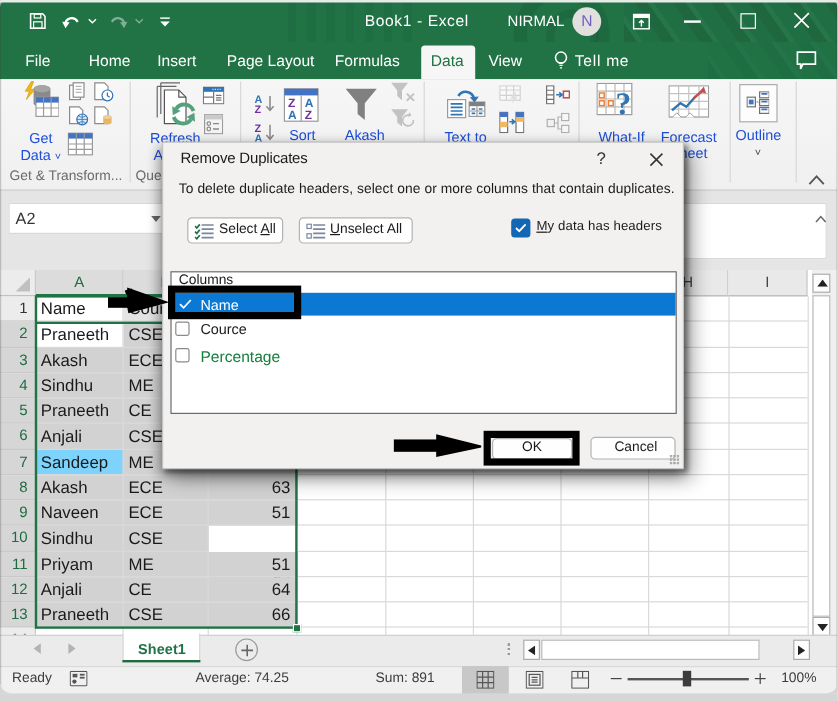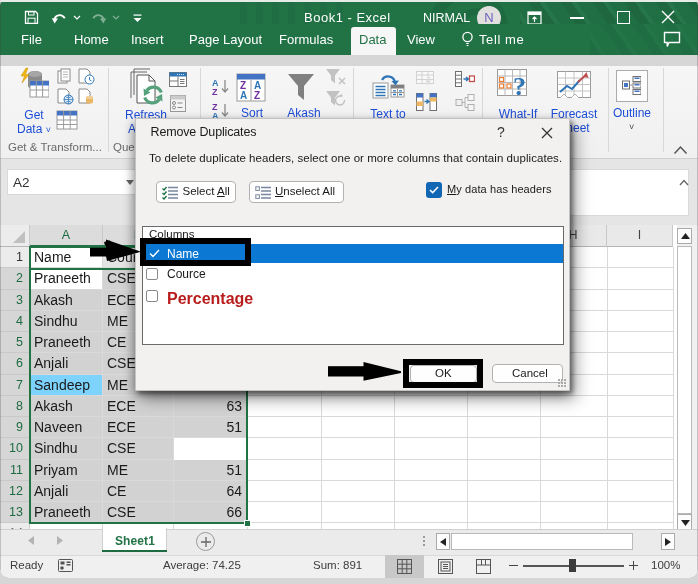--- a/index.html
+++ b/index.html
@@ -1,21 +1,21 @@
 <!DOCTYPE html>
 <html><head>
 <meta charset="utf-8">
 <style>
 html,body{margin:0;padding:0;}
 body{width:698px;height:584px;background:#d6d6d6;font-family:"Liberation Sans",sans-serif;-webkit-font-smoothing:antialiased;}
 #w{position:relative;width:698px;height:584px;overflow:hidden;background:#d6d6d6;}
 .abs{position:absolute;}
 
 #titlebar{left:0;top:0;width:698px;height:35px;background:#217346;border-radius:6px 6px 0 0;overflow:hidden;}
-#menurow{left:0;top:24px;width:698px;height:30.5px;background:#217346;overflow:hidden;}
+#menurow{left:0;top:35px;width:698px;height:30.5px;background:#217346;overflow:hidden;}
 .pat-stripe{background:repeating-linear-gradient(55deg, rgba(0,0,0,0.10) 0 9px, rgba(255,255,255,0.02) 9px 13px, rgba(0,0,0,0.04) 13px 26px);}
 .ring{border-radius:50%;border:11px solid rgba(0,0,0,0.08);}
 .tbtxt{color:#fff;font-size:13px;}
 .mtab{color:#fff;font-size:13px;top:8px;height:16px;line-height:16px;}
 
 #ribbon{left:0;top:65.5px;width:698px;height:92.5px;background:linear-gradient(#f6f6f6,#f0f0f0);}
 .gsep{width:1px;background:#d8d8d8;top:68px;height:84px;}
 .rlbl{font-size:12px;color:#1d4ed8;text-align:center;}
 .glbl{font-size:11.5px;color:#6a6a6a;}
 
@@ -510,21 +510,21 @@
   <div class="abs" style="left:13px;top:109px;font-size:11.5px;color:#1a1a1a;">Columns</div>
 
   <div class="abs" style="left:7px;top:125px;width:420px;height:18.5px;background:#0b78d3;"></div>
   <svg class="abs" style="left:13px;top:130px;" width="11" height="9" viewBox="0 0 11 9">
         <path d="M1 4.5 L4 7.5 L10 1" stroke="#fff" stroke-width="1.4" fill="none"></path>
       </svg>
   <div class="abs" style="left:31px;top:128px;font-size:12px;color:#fff;">Name</div>
   <div class="abs lchk" style="left:10px;top:148.5px;"></div>
   <div class="abs" style="left:31px;top:148px;font-size:12px;color:#1a1a1a;">Cource</div>
   <div class="abs lchk" style="left:10px;top:171px;"></div>
-  <div class="abs" style="left:31px;top:170.5px;font-size:16px;color:#b91c1c;font-weight:bold;">Percentage</div>
+  <div class="abs" style="left:31px;top:170.5px;font-size:13px;color:#15803d;">Percentage</div>
 
   <div class="abs dbtn" style="left:274px;top:246px;width:67px;height:18px;"></div>
   <div class="abs" style="left:299px;top:248px;font-size:11.5px;color:#1a1a1a;">OK</div>
   <div class="abs dbtn" style="left:356px;top:245px;width:71px;height:19px;"></div>
   <div class="abs" style="left:376px;top:248px;font-size:11.5px;color:#1a1a1a;">Cancel</div>
 
   <div class="abs" style="right:3px;bottom:3px;width:8px;height:8px;background:radial-gradient(circle at 1px 1px,#aaa 1px,transparent 1.4px) 0 0/3px 3px;"></div>
 </div>
 
 <div class="abs ann blackrect" style="left:139.5px;top:237.5px;width:111.5px;height:28px;"></div>

